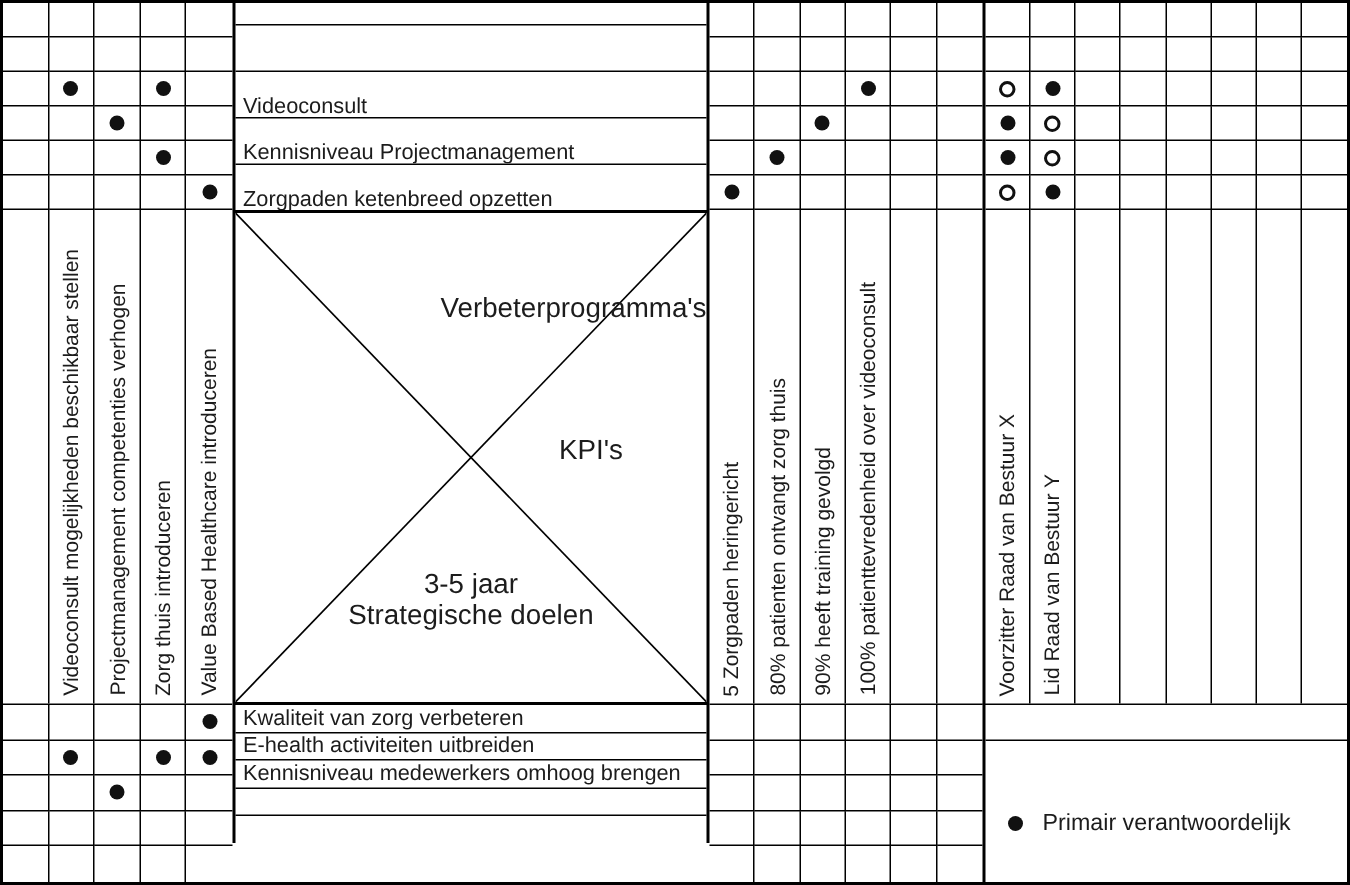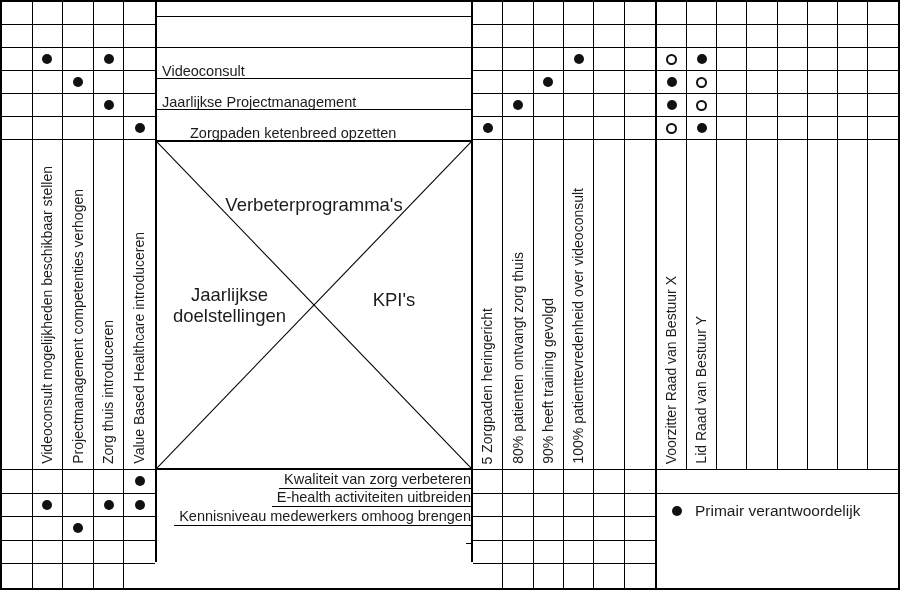--- a/index.html
+++ b/index.html
@@ -25,21 +25,21 @@
   .dot{width:10px;height:10px;border-radius:50%;background:#111;flex:0 0 auto;}
   .dot.open{background:#fff;border:2px solid #111;width:11px;height:11px;box-sizing:border-box;}
 
   
   .rowlist{display:flex;flex-direction:column;}
   .trow{
     flex:1;display:flex;align-items:center;
     border-bottom:1px solid #000;box-sizing:border-box;
     padding-left:5px;font-size:14.5px;white-space:nowrap;overflow:hidden;
   }
-  .trow.nobb{border-bottom:none;margin-left:28px;}
+  .trow.nobb{border-bottom:none;}
 
   
   .vcols{display:grid;height:100%;}
   .vcol{
     display:flex;align-items:flex-end;justify-content:center;
     border-right:1px solid #000;box-sizing:border-box;
     padding-bottom:5px;overflow:hidden;
   }
   .vcol.nobr{border-right:none;}
   .vtext{
@@ -54,36 +54,36 @@
   #top-center   {left:153px;top:0;    width:318px;height:138px;border-left:2px solid #000;border-right:2px solid #000;gap:16px;}
   #tr-grid      {left:471px;top:0;    width:182px;height:138px;}
   #fr-grid      {left:653px;top:0;    width:243px;height:138px;border-left:2px solid #000;}
 
   #left-labels  {left:0;    top:138px;width:153px;height:330px;border-bottom:1px solid #000;}
   #center-box   {left:153px;top:138px;width:318px;height:330px;border:2px solid #000;background:#fff;}
   #kpi-labels   {left:471px;top:138px;width:182px;height:330px;border-bottom:1px solid #000;}
   #resp-labels  {left:653px;top:138px;width:243px;height:330px;border-left:2px solid #000;border-bottom:1px solid #000;}
 
   #bl-grid      {left:0;    top:468px;width:153px;height:118px;}
-  #bottom-center{left:153px;top:468px;width:318px;height:92px;border-left:2px solid #000;border-right:2px solid #000;align-items:flex-end;}
+  #bottom-center{left:153px;top:468px;width:318px;height:92px;border-left:2px solid #000;border-right:2px solid #000;}
   #br-grid      {left:471px;top:468px;width:182px;height:118px;}
   #legend-area  {left:653px;top:468px;width:243px;height:118px;border-left:2px solid #000;display:flex;flex-direction:column;}
 
   
   #center-box svg{position:absolute;left:0;top:0;width:100%;height:100%;}
   .cl{position:absolute;text-align:center;font-size:18.5px;line-height:1.15;}
-  .cl-top   {left:0;right:0;top:52px;}
+  .cl-top   {left:0;right:0;top:52px;text-align:right;}
   .cl-left  {left:5px;top:142px;width:135px;}
   .cl-right {right:22px;top:147px;width:110px;}
   .cl-bottom{left:0;right:0;top:236px;}
 
   
   .legend-spacer{height:24px;border-bottom:1px solid #000;box-sizing:border-box;flex:0 0 auto;}
   .legend-items{padding:8px 0 0 15px;display:flex;flex-direction:column;gap:6px;}
-  .legend-item{display:flex;align-items:center;gap:13px;font-size:15.5px;white-space:nowrap;}
+  .legend-item{display:flex;align-items:center;gap:13px;font-size:15.5px;white-space:nowrap;margin-top:38px;}
 </style>
 </head>
 <body>
 
 <div class="board">
 
   <div id="tl-grid" class="sec grid" style="grid-template-columns: repeat(5, 1fr); grid-template-rows: repeat(6, 1fr);">
       <div class="cell"></div>
       <div class="cell"></div>
       <div class="cell"></div>
@@ -125,21 +125,21 @@
         <span class="dot"></span>
       </div>
     </div>
   <div id="top-center" class="sec rowlist">
       <div class="trow"></div>
       <div class="trow"></div>
       <div class="trow">
         <span>Videoconsult</span>
       </div>
       <div class="trow">
-        <span>Jaarlijkse Projectmanagement</span>
+        <span>Kennisniveau Projectmanagement</span>
       </div>
       <div class="trow nobb">
         <span>Zorgpaden ketenbreed opzetten</span>
       </div>
     </div>
   <div id="tr-grid" class="sec grid" style="grid-template-columns: repeat(6, 1fr); grid-template-rows: repeat(6, 1fr);">
       <div class="cell"></div>
       <div class="cell"></div>
       <div class="cell"></div>
       <div class="cell"></div>
@@ -266,22 +266,25 @@
         <span class="vtext">Value Based Healthcare introduceren</span>
       </div>
     </div>
 
   <div id="center-box" class="sec">
     <svg viewBox="0 0 100 100" preserveAspectRatio="none">
       <line x1="0" y1="0" x2="100" y2="100" stroke="#000" stroke-width="1.1" vector-effect="non-scaling-stroke"></line>
       <line x1="100" y1="0" x2="0" y2="100" stroke="#000" stroke-width="1.1" vector-effect="non-scaling-stroke"></line>
     </svg>
     <div class="cl cl-top">Verbeterprogramma's</div>
-    <div class="cl cl-left">Jaarlijkse doelstellingen</div>
     <div class="cl cl-right">KPI's</div>
+    <div class="cl cl-bottom">
+      <span>3-5 jaar</span><br>
+      <span>Strategische doelen</span>
+    </div>
   </div>
 
   <div id="kpi-labels" class="sec vcols" style="grid-template-columns: repeat(6, 1fr);">
       <div class="vcol">
         <span class="vtext">5 Zorgpaden heringericht</span>
       </div>
       <div class="vcol">
         <span class="vtext">80% patienten ontvangt zorg thuis</span>
       </div>
       <div class="vcol">

